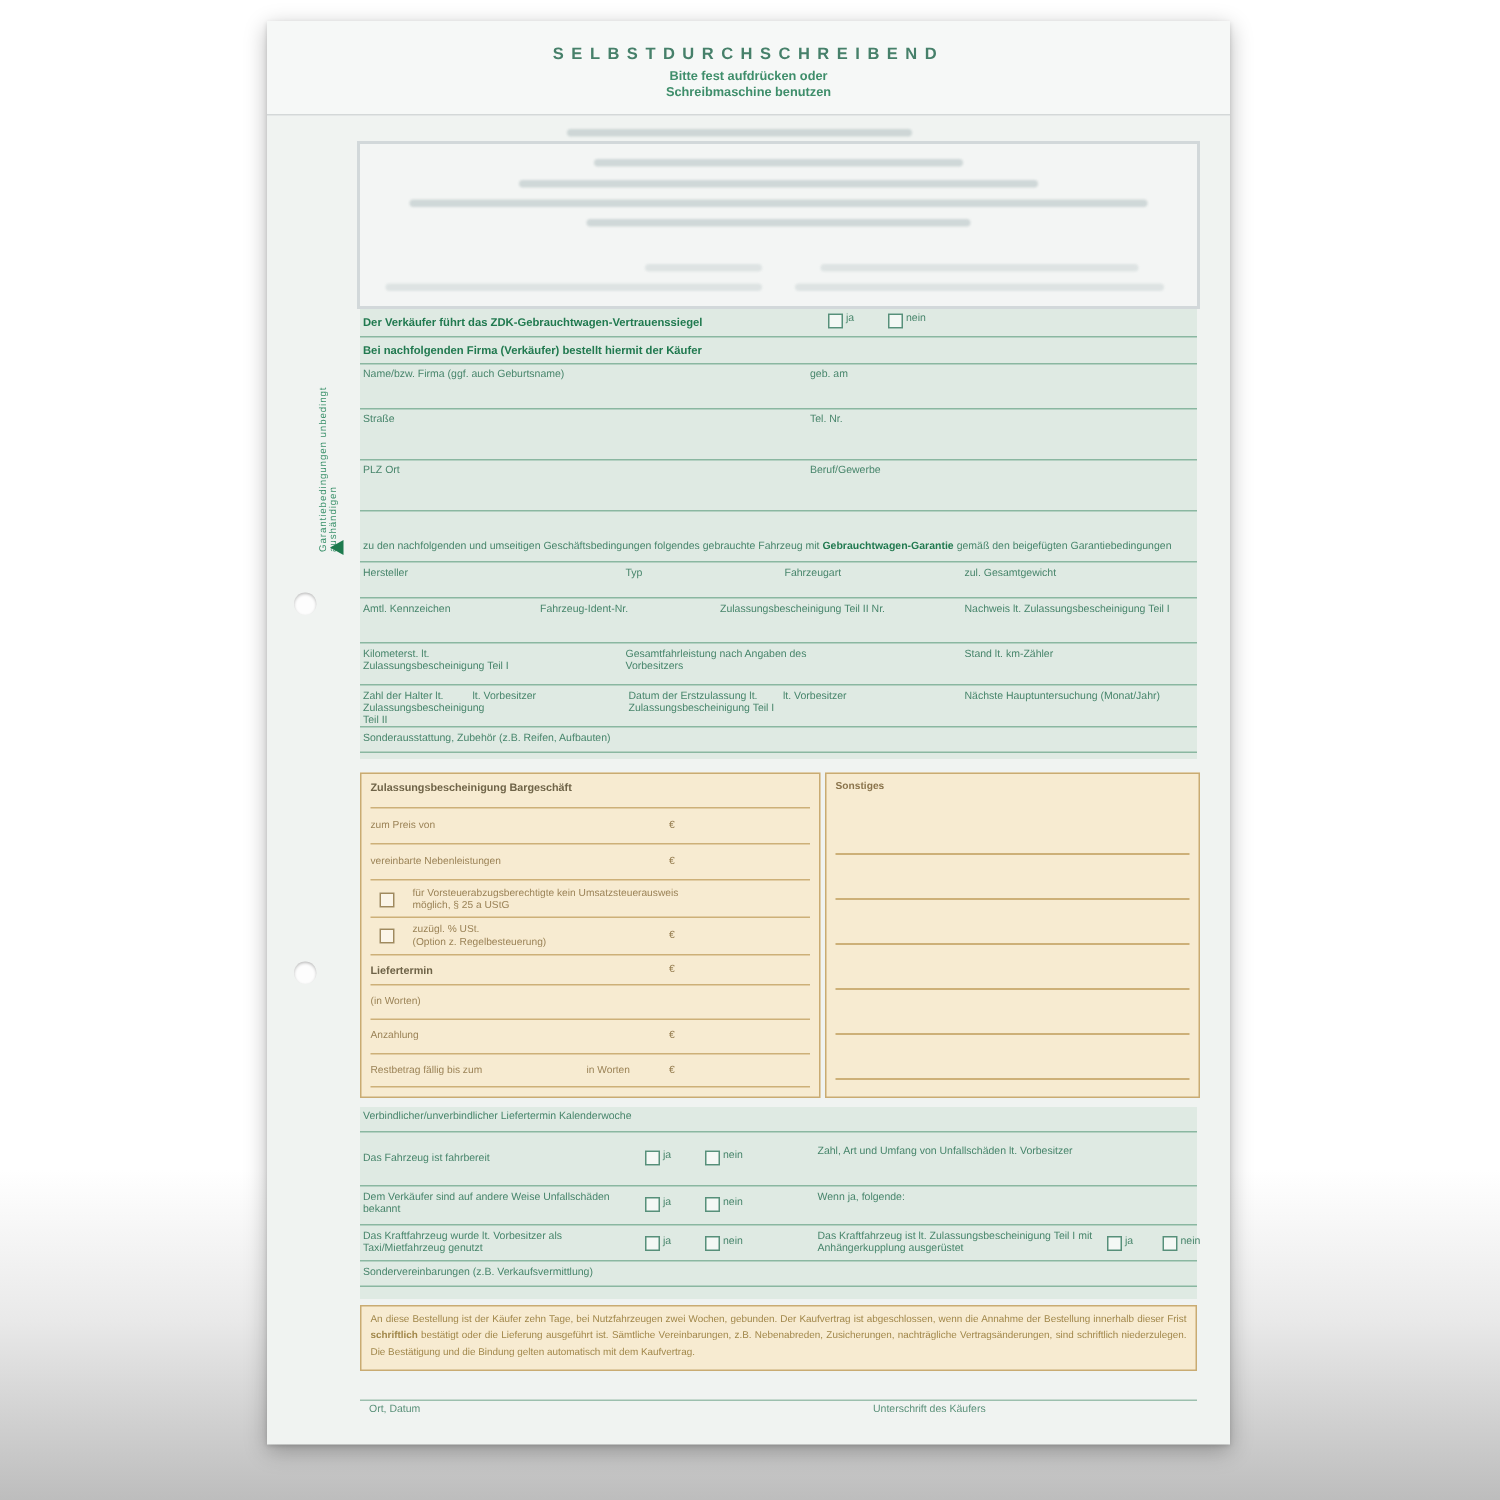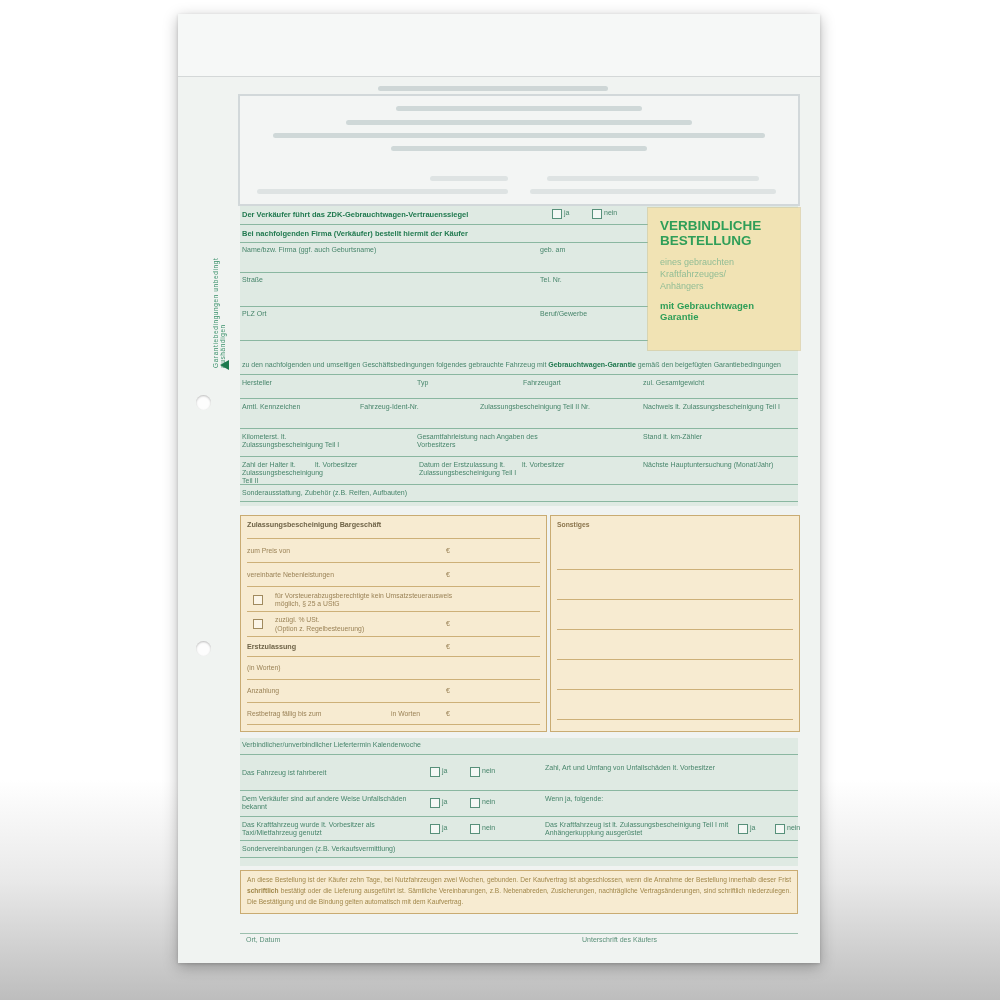--- a/index.html
+++ b/index.html
@@ -47,20 +47,23 @@
   .sigline{position:absolute;left:62px;top:919px;width:558px;height:1px;background:#9cbfae;}
   .euro{position:absolute;font-size:7px;color:#9b8357;}
 </style>
 </head>
 <body>
 
 <div class="scene">
   <div class="paper">
 
     <div class="stub">
+      <div class="stub-title">SELBSTDURCHSCHREIBEND</div>
+      <div class="stub-sub" style="top:31px;">Bitte fest aufdrücken oder</div>
+      <div class="stub-sub" style="top:42px;">Schreibmaschine benutzen</div>
     </div>
 
     <div class="gbar" style="left:200px;top:72px;width:230px;"></div>
     <div class="ghost">
       <div class="gbar" style="left:28%;top:10px;width:44%;"></div>
       <div class="gbar" style="left:19%;top:24px;width:62%;"></div>
       <div class="gbar" style="left:6%;top:37px;width:88%;"></div>
       <div class="gbar" style="left:27%;top:50px;width:46%;"></div>
       <div class="gbar" style="left:34%;top:80px;width:14%;opacity:.6;"></div>
       <div class="gbar" style="left:55%;top:80px;width:38%;opacity:.6;"></div>
@@ -123,29 +126,20 @@
       <div class="lbl" style="left:75px;top:255px;width:95px;">lt. Vorbesitzer</div>
       <div class="lbl" style="left:179px;top:255px;width:100px;">Datum der Erstzulassung lt. Zulassungsbescheinigung Teil I</div>
       <div class="lbl" style="left:282px;top:255px;width:110px;">lt. Vorbesitzer</div>
       <div class="lbl" style="left:403px;top:255px;width:150px;">Nächste Hauptuntersuchung (Monat/Jahr)</div>
       <div class="hline" style="top:278px;"></div>
 
       <div class="lbl" style="left:2px;top:283px;">Sonderausstattung, Zubehör (z.B. Reifen, Aufbauten)</div>
       <div class="hline" style="top:295px;"></div>
     </div>
 
-    <div class="badge">
-      <div class="badge-title">VERBINDLICHE</div>
-      <div class="badge-title" style="margin-top:0;">BESTELLUNG</div>
-      <div class="badge-sub" style="margin-top:8px;">eines gebrauchten</div>
-      <div class="badge-sub">Kraftfahrzeuges/</div>
-      <div class="badge-sub">Anhängers</div>
-      <div class="badge-bold" style="margin-top:8px;">mit Gebrauchtwagen</div>
-      <div class="badge-bold">Garantie</div>
-    </div>
 
     <div class="tanbox" style="left:62px;top:501px;width:305px;height:215px;">
       <div class="tlblb" style="left:6px;top:5px;">Zulassungsbescheinigung Bargeschäft</div>
       <div class="tline" style="top:22px;"></div>
 
       <div class="tlbl" style="left:6px;top:31px;">zum Preis von</div>
       <span class="euro" style="left:205px;top:31px;">€</span>
       <div class="tline" style="top:46px;"></div>
 
       <div class="tlbl" style="left:6px;top:55px;">vereinbarte Nebenleistungen</div>
@@ -155,21 +149,21 @@
       <span class="tcb" style="left:12px;top:79px;"></span>
       <div class="tlbl" style="left:34px;top:76px;width:180px;">für Vorsteuerabzugsberechtigte kein Umsatzsteuerausweis möglich, § 25 a UStG</div>
       <div class="tline" style="top:95px;"></div>
 
       <span class="tcb" style="left:12px;top:103px;"></span>
       <div class="tlbl" style="left:34px;top:100px;">zuzügl.          % USt.</div>
       <div class="tlbl" style="left:34px;top:109px;">(Option z. Regelbesteuerung)</div>
       <span class="euro" style="left:205px;top:104px;">€</span>
       <div class="tline" style="top:120px;"></div>
 
-      <div class="tlblb" style="left:6px;top:127px;">Erstzulassung</div>
+      <div class="tlblb" style="left:6px;top:127px;">Liefertermin</div>
       <span class="euro" style="left:205px;top:127px;">€</span>
       <div class="tline" style="top:140px;"></div>
 
       <div class="tlbl" style="left:6px;top:148px;">(in Worten)</div>
       <div class="tline" style="top:163px;"></div>
 
       <div class="tlbl" style="left:6px;top:171px;">Anzahlung</div>
       <span class="euro" style="left:205px;top:171px;">€</span>
       <div class="tline" style="top:186px;"></div>
 

